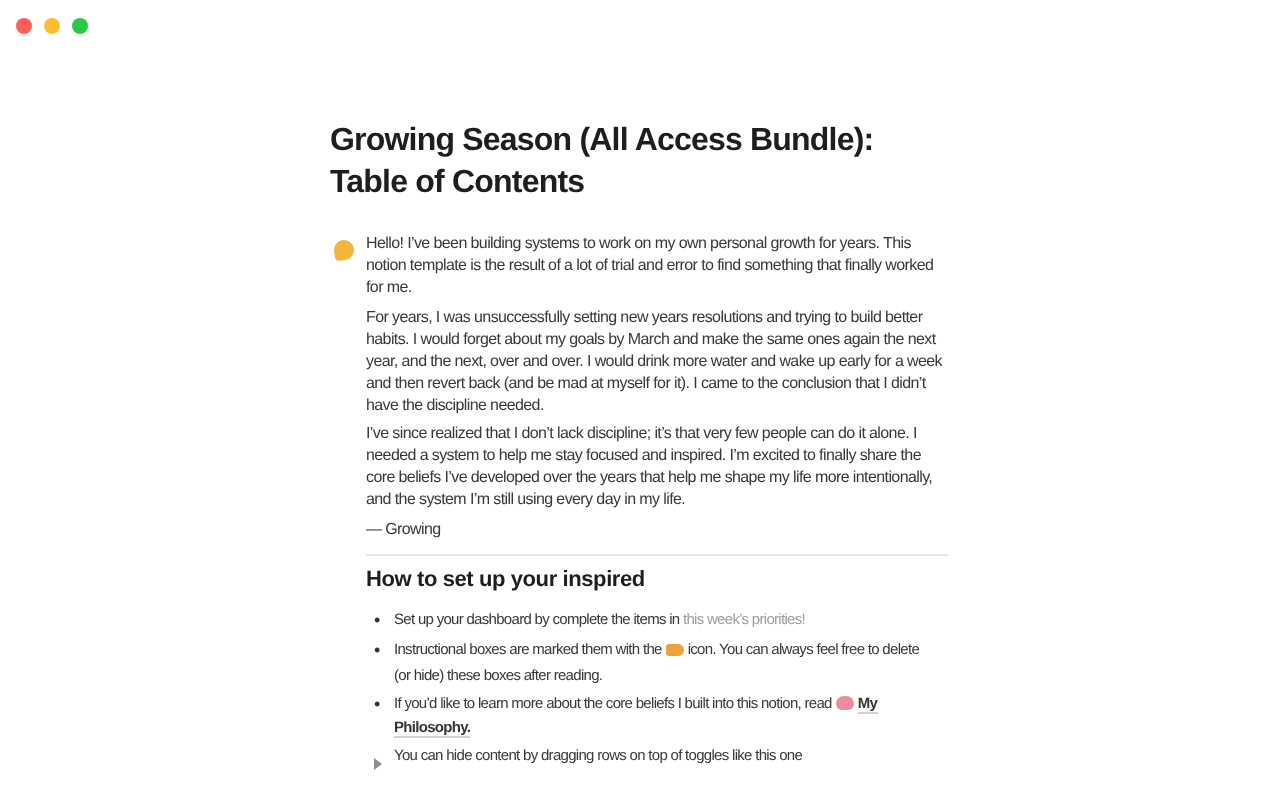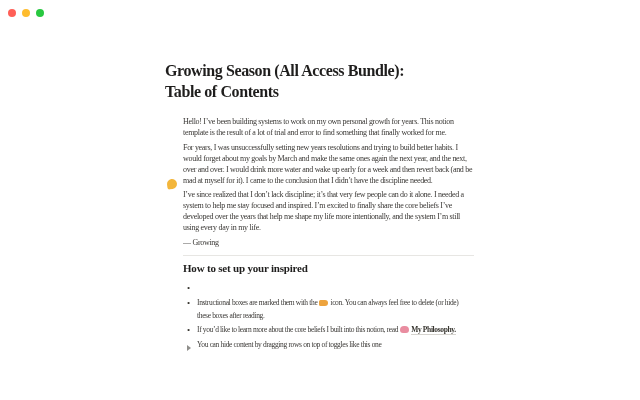--- a/index.html
+++ b/index.html
@@ -1,40 +1,40 @@
 <!DOCTYPE html>
 <html><head>
 <meta charset="utf-8">
 <style>
   html,body{margin:0;padding:0;}
   .window{
     position:relative;
     width:640px;height:400px;
     background:#ffffff;
     overflow:hidden;
-    font-family:Liberation Serif, serif;
+    font-family:Liberation Sans, sans-serif;
     color:#37352f;
   }
   
   .titlebar{position:absolute;top:0;left:0;right:0;height:28px;background:#ffffff;}
   .tl-dot{position:absolute;top:9px;width:8px;height:8px;border-radius:50%;}
   .tl-close{left:8px;background:#ff5f57;}
   .tl-min{left:22px;background:#febc2e;}
   .tl-zoom{left:36px;background:#28c840;}
 
   .content{
     position:absolute;top:60px;left:165px;width:310px;
   }
   .page-title{
     font-size:16px;font-weight:bold;line-height:21px;letter-spacing:-0.4px;
     color:#1f1e1d;margin:0 0 14px 0;
   }
   .page-title span{display:block;}
 
-  .callout{display:flex;align-items:center;padding-left:2px;}
+  .callout{display:flex;align-items:flex-start;padding-left:2px;}
   .callout-icon-col{width:10px;margin-right:6px;padding-top:1px;flex:none;}
   .emoji-wave{
     display:inline-block;width:10px;height:10px;background:#f3b63b;
     border-radius:5px 5px 5px 2px;transform:rotate(-8deg);
   }
   .callout-body{flex:1;min-width:0;}
   .callout-body p{
     margin:0 0 3.5px 0;font-size:8px;line-height:11px;letter-spacing:-0.3px;color:#3a3835;
   }
 
@@ -113,20 +113,21 @@
       </div>
     </div>
 
     <hr class="divider">
 
     <h3 class="section-heading">How to set up your inspired</h3>
 
     <ul class="bullet-list">
       <li>
         <span class="bullet-marker"></span>
+        <span class="li-text"><span>Set up your dashboard by complete the items in </span><span class="muted">this week’s priorities!</span></span>
       </li>
       <li>
         <span class="bullet-marker"></span>
         <span class="li-text"><span>Instructional boxes are marked them with the</span><span class="emoji-point"></span><span>icon. You can always feel free to delete (or hide) these boxes after reading.</span></span>
       </li>
       <li>
         <span class="bullet-marker"></span>
         <span class="li-text"><span>If you’d like to learn more about the core beliefs I built into this notion, read</span><span class="emoji-brain"></span><span class="page-link">My Philosophy.</span></span>
       </li>
     </ul>

